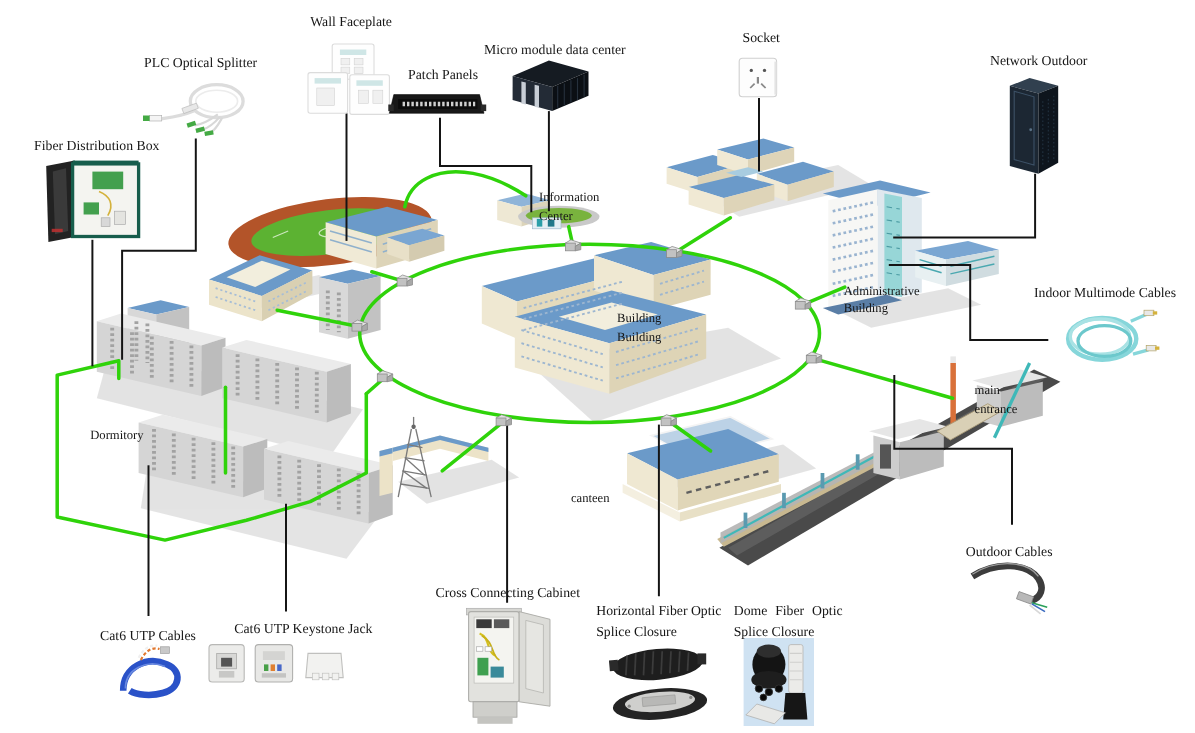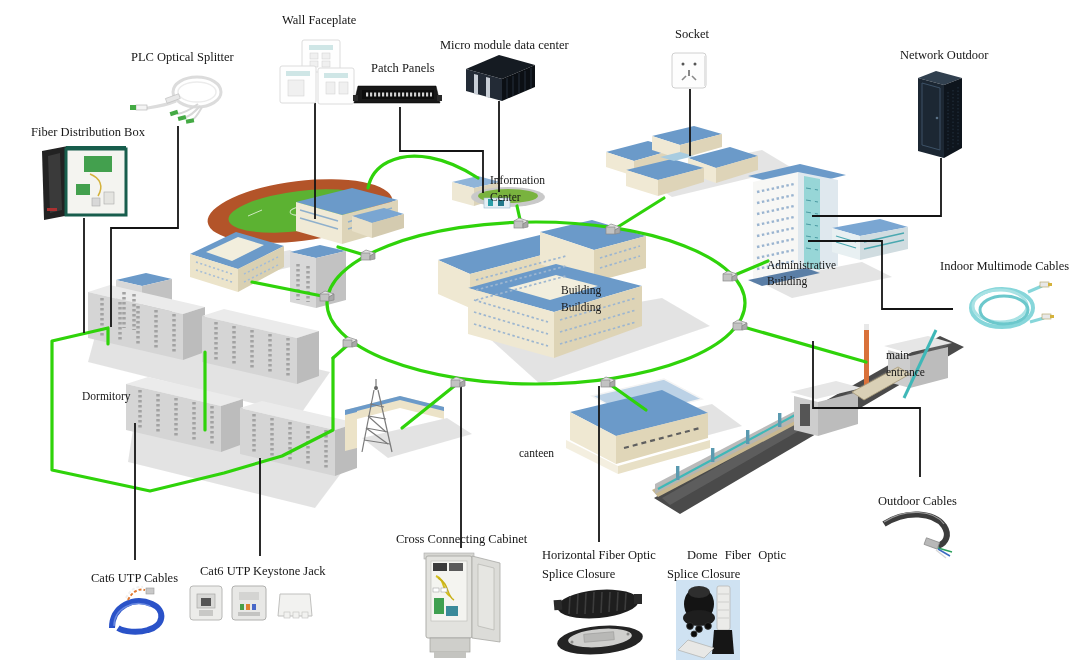--- a/index.html
+++ b/index.html
@@ -3,21 +3,21 @@
 <meta charset="utf-8">
 <style>
   html,body{margin:0;padding:0;background:#fff;}
   .stage{position:relative;width:1086px;height:666px;background:#ffffff;overflow:hidden;
          font-family:"Liberation Serif",serif;}
   svg{position:absolute;left:0;top:0;}
   .lbl{position:absolute;font-family:"Liberation Serif",serif;font-weight:400;
        font-size:12.5px;line-height:17px;color:#161616;white-space:nowrap;}
   .lbl-sm{font-size:11.5px;line-height:16px;}
   .lh19 div{line-height:19px;}
-  .wsp{word-spacing:4px;margin-left:20px;}
+  .wsp{word-spacing:4px;}
 </style>
 </head>
 <body>
 
 <div class="stage">
 
 <svg viewBox="0 0 1086 666" width="1086" height="666">
 
   <g fill="#c9c9c9" opacity="0.5">
     <polygon points="480,330 662,298 710,326 540,384"></polygon>
@@ -581,15 +581,15 @@
   <div>Horizontal Fiber Optic</div>
   <div>Splice Closure</div>
 </div>
 
 <div class="lbl lh19" style="left:667px;top:546px">
   <div class="wsp">Dome Fiber Optic</div>
   <div>Splice Closure</div>
 </div>
 
 <div class="lbl" style="left:91px;top:570px">Cat6 UTP Cables</div>
-<div class="lbl" style="left:200px;top:563px">Cat6 UTP Keystone Jack</div>
+<div class="lbl" style="left:213px;top:563px">Cat6 UTP Keystone Jack</div>
 
 </div>
 
 </body></html>

